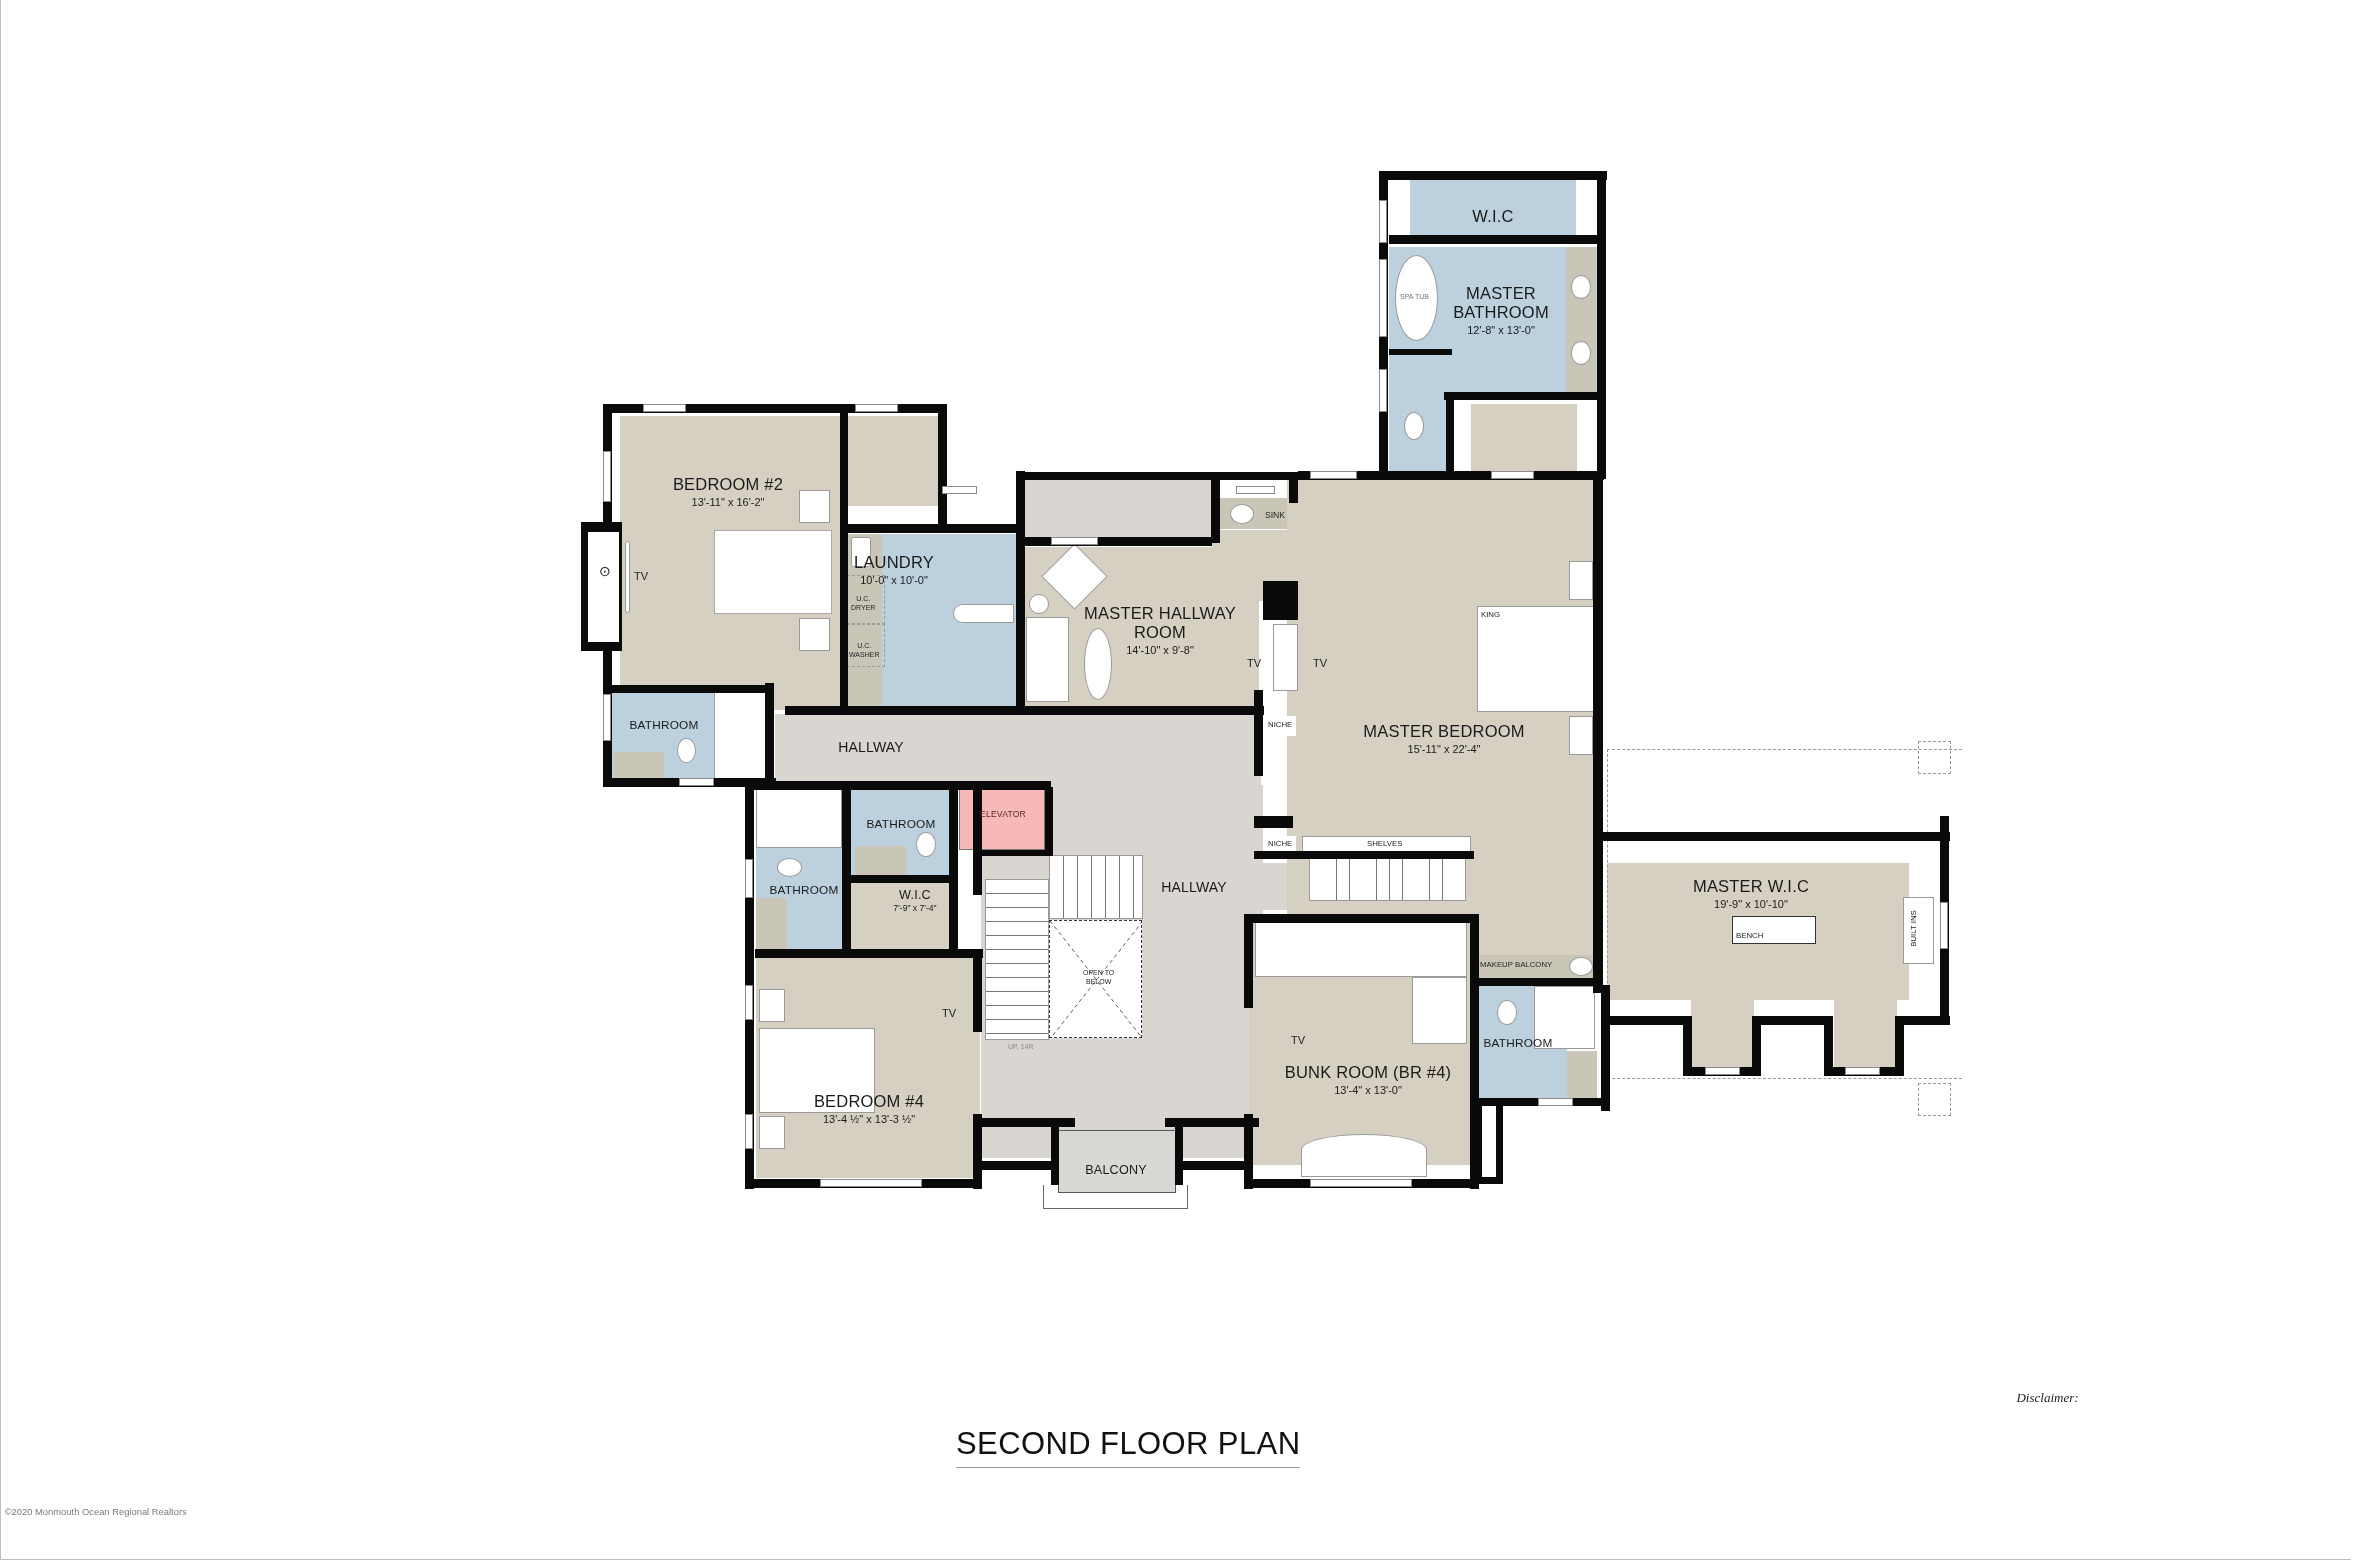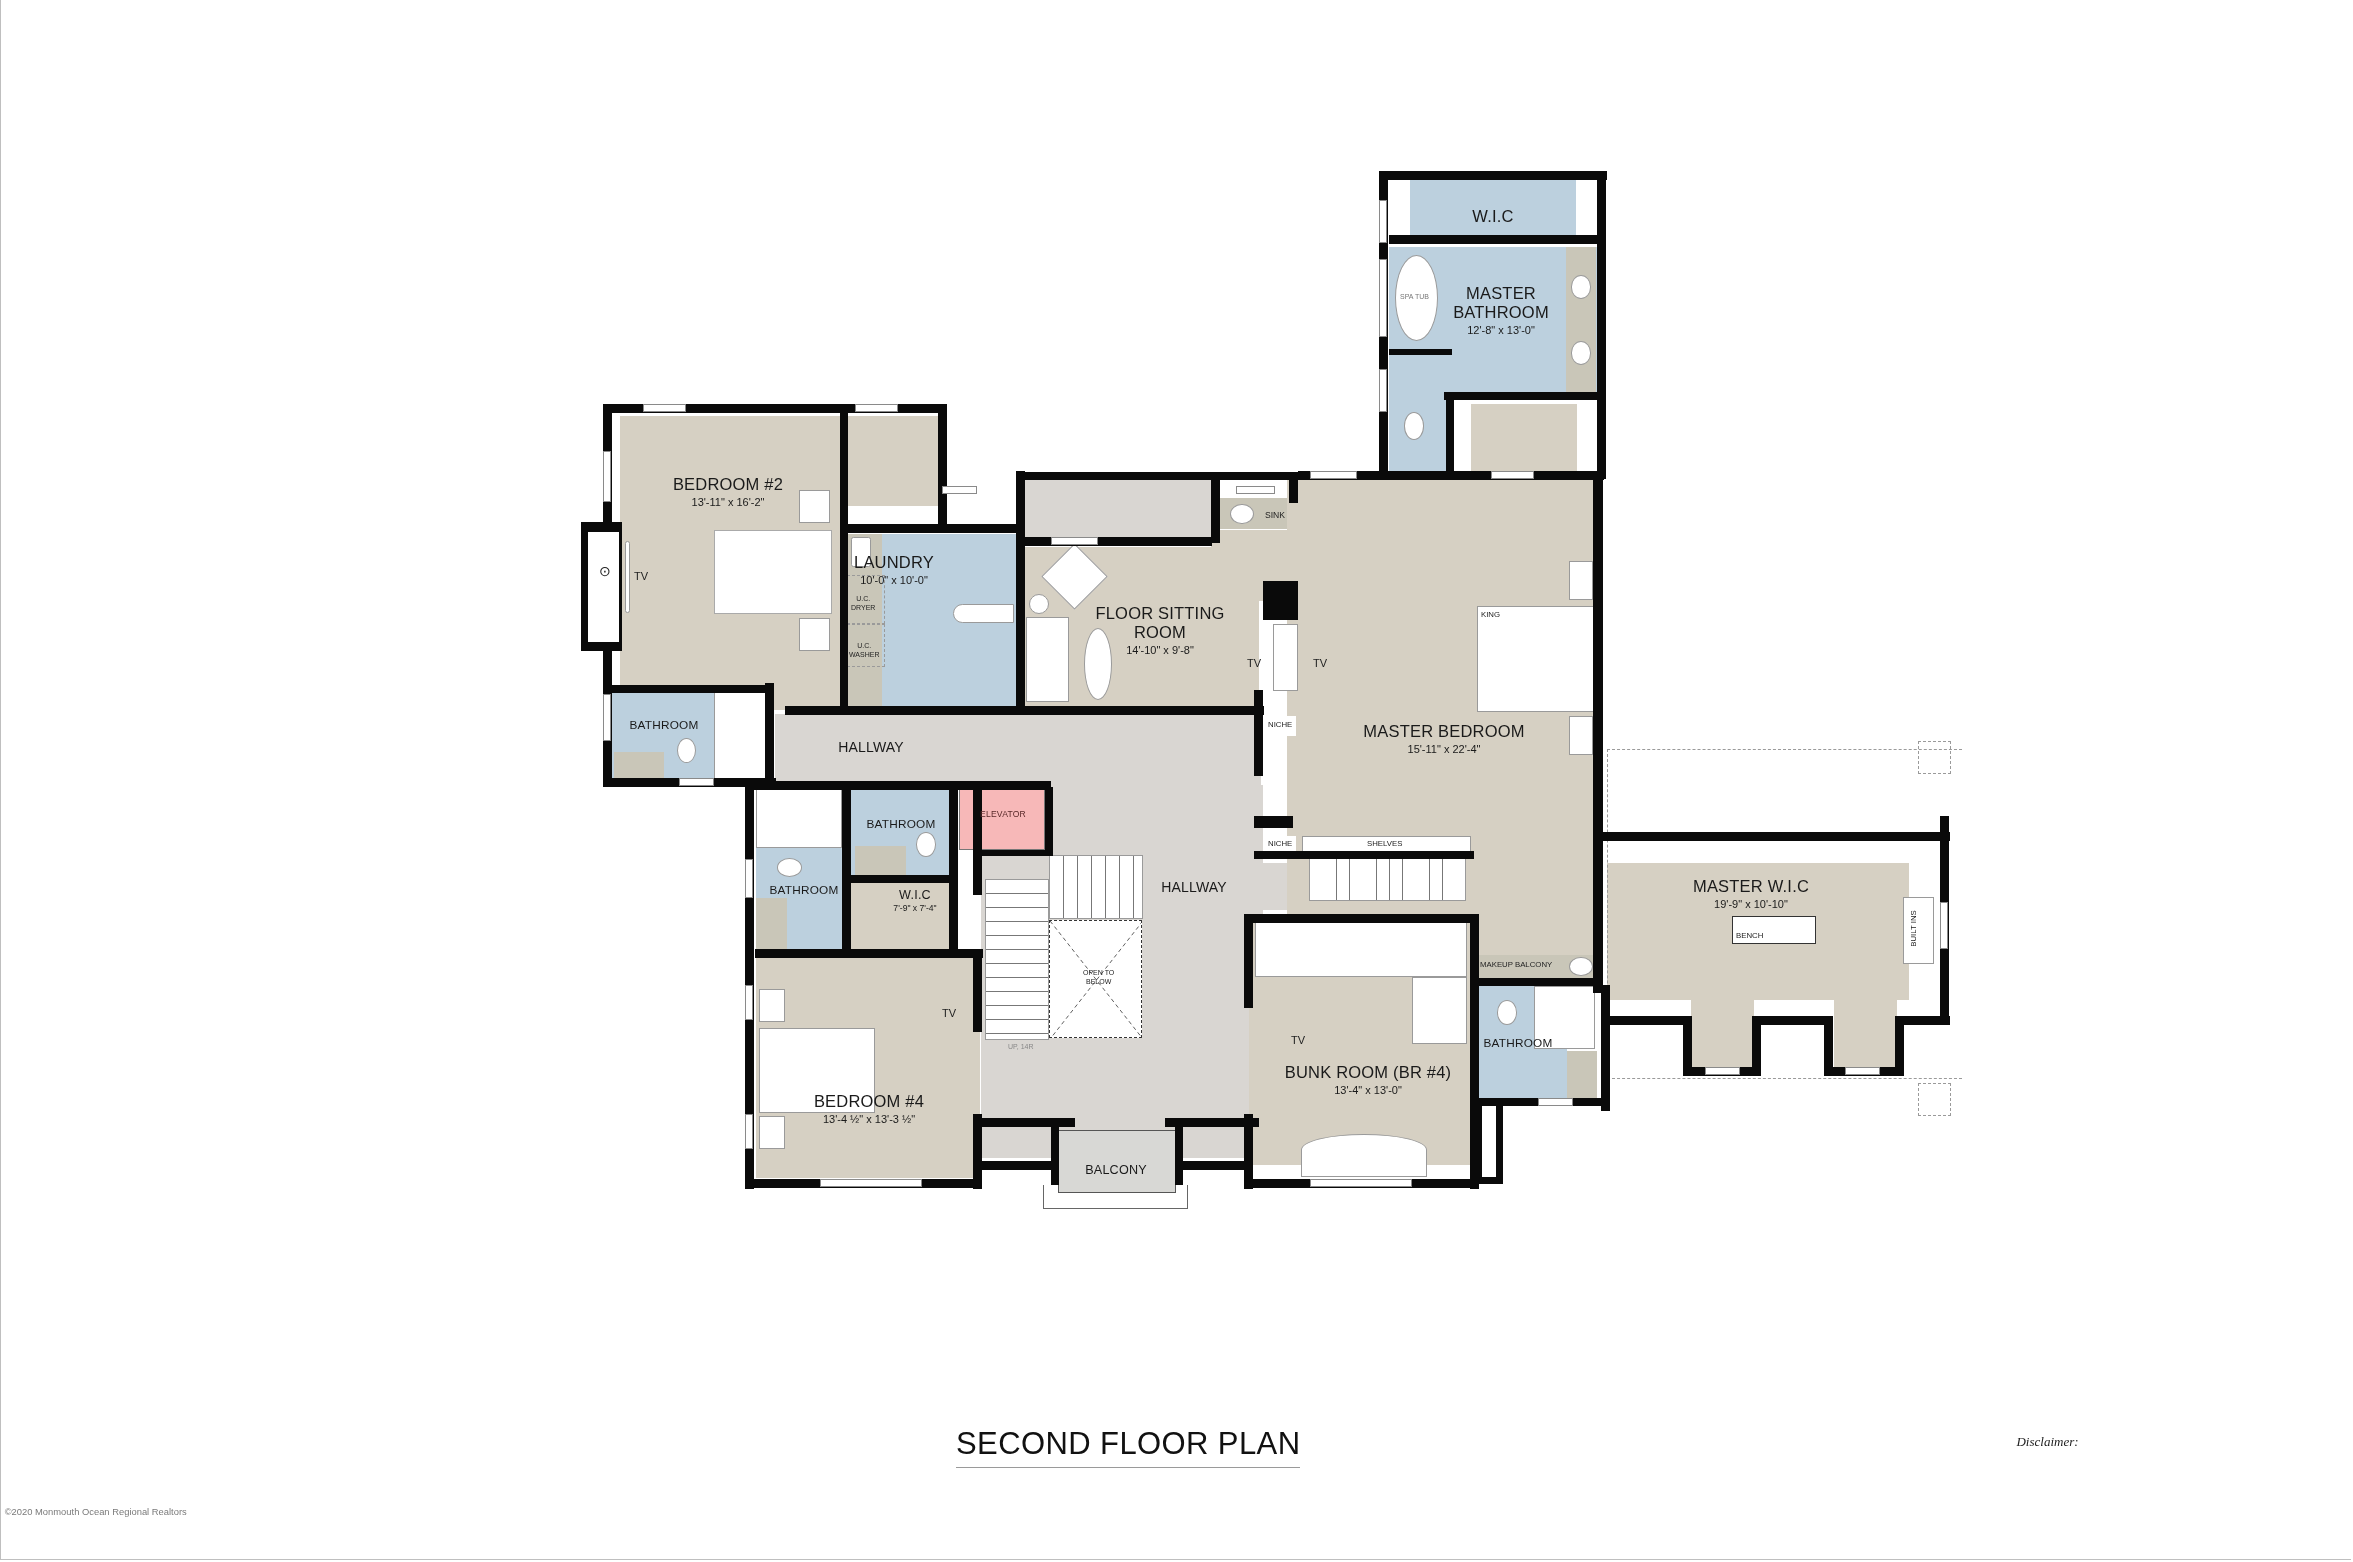--- a/index.html
+++ b/index.html
@@ -11,21 +11,21 @@
   .label { position:absolute; text-align:center; color:#1a1a1a; white-space:nowrap; transform:translateX(-50%); line-height:1.15; }
   .label .name { display:block; font-size:16.5px; letter-spacing:0.2px; }
   .label .dim { display:block; font-size:11px; margin-top:1.6px; }
   .small { position:absolute; font-size:11px; color:#222; white-space:nowrap; }
   .fixture { position:absolute; background:#ffffff; border:1.2px solid #9a9a9a; box-sizing:border-box; }
   .counter { position:absolute; background:#c9c6b8; box-sizing:border-box; }
   .window { position:absolute; background:#fff; border:1.2px solid #8a8a8a; box-sizing:border-box; }
   .dashed { position:absolute; border:1.2px dashed #9a9a9a; box-sizing:border-box; }
   .xbox { position:absolute; box-sizing:border-box; overflow:hidden; }
   .title { position:absolute; left:956px; top:1426px; font-size:31px; color:#111; letter-spacing:0.4px; padding-bottom:4.7px; border-bottom:1.6px solid #9a9a9a; }
-  .disclaimer { position:absolute; left:1828px; top:1390px; width:439px; text-align:center; font-family:"Liberation Serif", serif; font-style:italic; font-size:13px; line-height:16.5px; color:#222;margin-top:44px; }
+  .disclaimer { position:absolute; left:1828px; top:1390px; width:439px; text-align:center; font-family:"Liberation Serif", serif; font-style:italic; font-size:13px; line-height:16.5px; color:#222; }
   .copyright { position:absolute; left:4.7px; top:1506px; font-size:9.4px; color:#7a7a7a; }
 </style>
 </head>
 <body>
 
 <div class="frame"></div>
 
 <div class="plan">
 
   <div class="room" style="left:620px;top:416px;width:224px;height:294px;background:#d6d0c3;"></div>
@@ -271,21 +271,21 @@
 
   <div class="label" style="left:728px;top:475px;">
     <span class="name">BEDROOM #2</span>
     <span class="dim">13'-11" x 16'-2"</span>
   </div>
   <div class="label" style="left:894px;top:553px;">
     <span class="name">LAUNDRY</span>
     <span class="dim">10'-0" x 10'-0"</span>
   </div>
   <div class="label" style="left:1160px;top:604px;">
-    <span class="name">FLOOR SITTING</span>
+    <span class="name">MASTER HALLWAY</span>
     <span class="name">ROOM</span>
     <span class="dim">14'-10" x 9'-8"</span>
   </div>
   <div class="label" style="left:1493px;top:207px;">
     <span class="name">W.I.C</span>
   </div>
   <div class="label" style="left:1501px;top:284px;">
     <span class="name">MASTER</span>
     <span class="name">BATHROOM</span>
     <span class="dim">12'-8" x 13'-0"</span>

